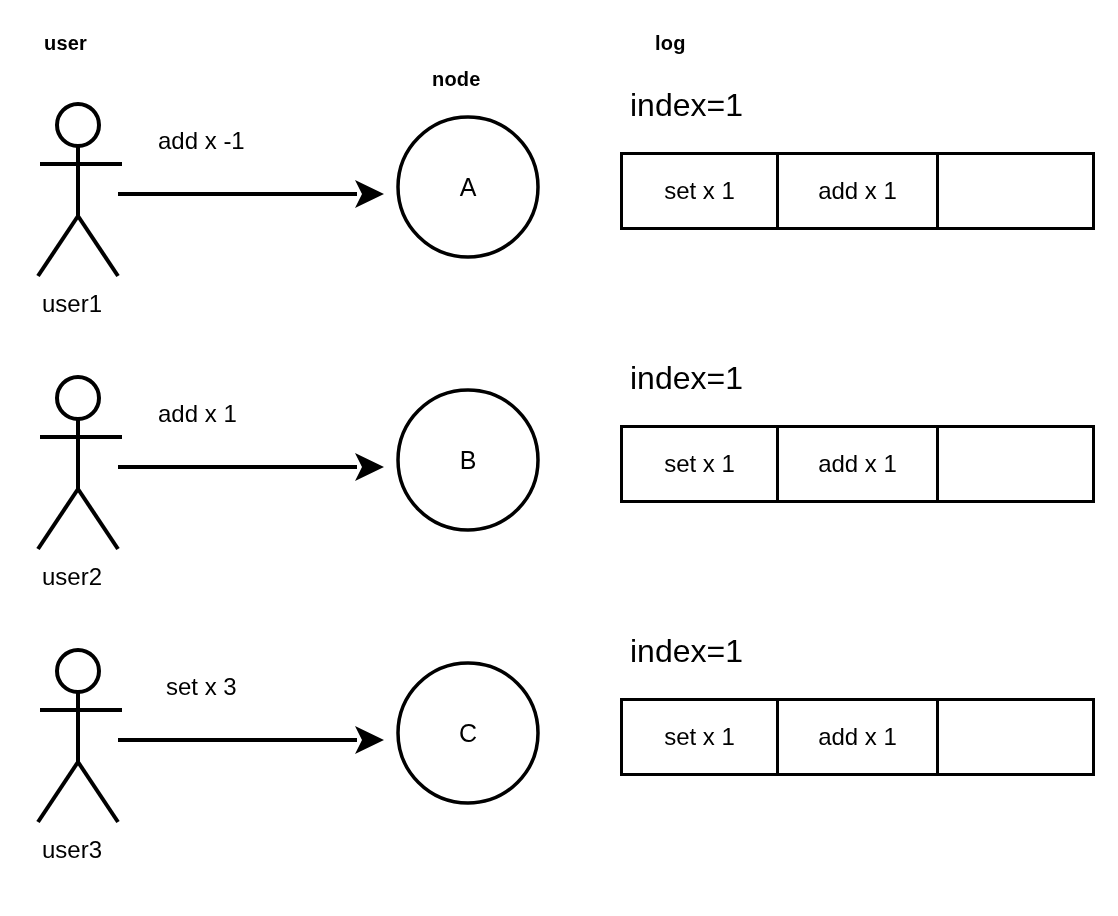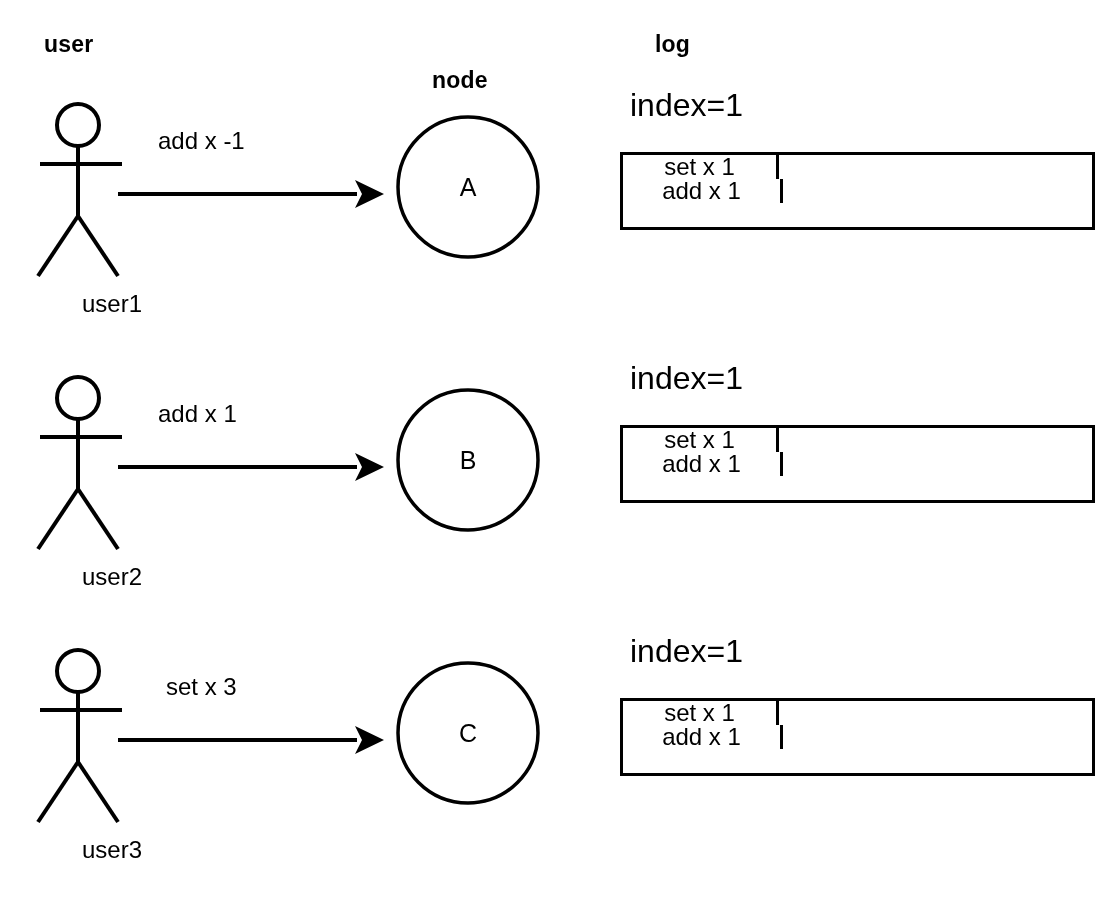--- a/index.html
+++ b/index.html
@@ -13,21 +13,21 @@
   }
   #canvas {
     position: relative;
     width: 1118px;
     height: 916px;
     background: #ffffff;
     overflow: hidden;
   }
   .col-header {
     position: absolute;
-    font-size: 23px;
+    font-size: 20px;
     font-weight: bold;
     letter-spacing: 0.2px;
     white-space: nowrap;
     line-height: 1;
   }
   #header-user  { left: 44px;  top: 33px; }
   #header-node  { left: 432px; top: 33px; margin-top: 36px; }
   #header-log   { left: 655px; top: 33px; }
 
   .row { position: absolute; left: 0; width: 1118px; height: 273px; }
@@ -41,21 +41,20 @@
     left: 20px;
     top: 96px;
   }
   .actor-label {
     position: absolute;
     left: 42px;
     top: 292px;
     font-size: 24px;
     line-height: 1;
     white-space: nowrap;
-    margin-left: 40px;
   }
 
   
   .arrow-svg {
     position: absolute;
     left: 112px;
     top: 176px;
   }
   .arrow-label {
     position: absolute;
@@ -100,21 +99,20 @@
   .log-table {
     position: absolute;
     left: 620px;
     top: 152px;
     width: 475px;
     height: 78px;
     display: flex;
     border: 3px solid #000000;
     box-sizing: border-box;
     background: #ffffff;
-    flex-direction: column;
   }
   .log-cell {
     display: flex;
     align-items: center;
     justify-content: center;
     font-size: 24px;
     line-height: 1;
     box-sizing: border-box;
     border-right: 3px solid #000000;
     white-space: nowrap;

